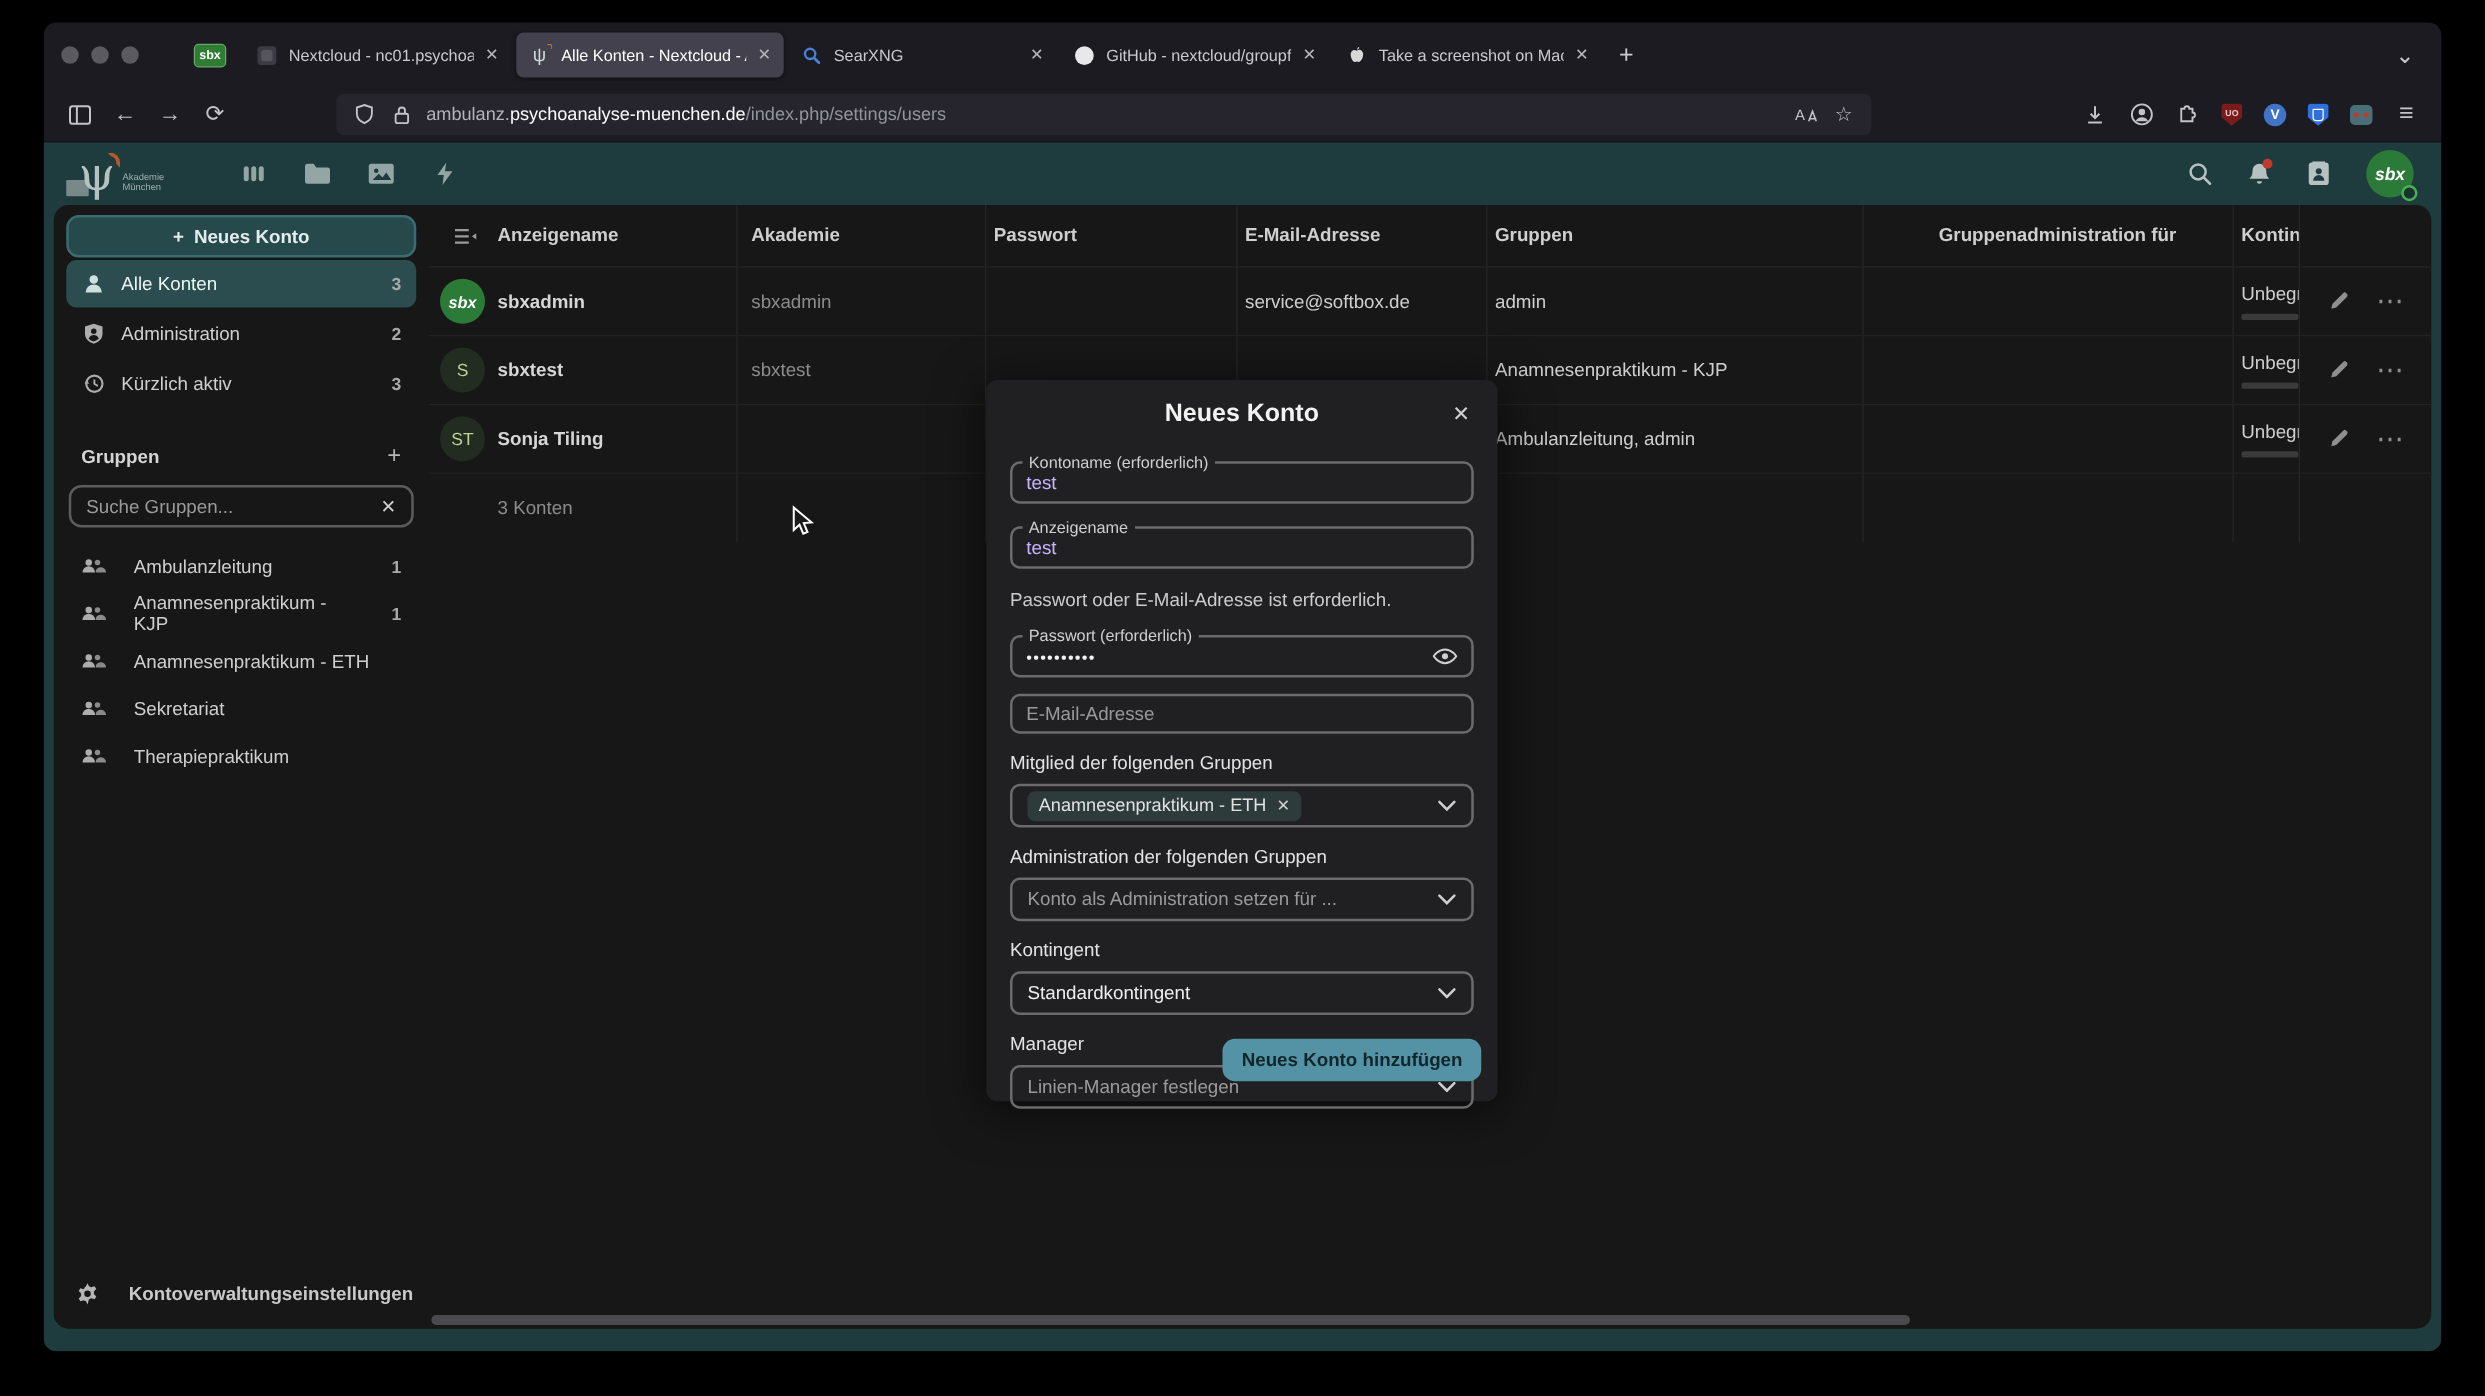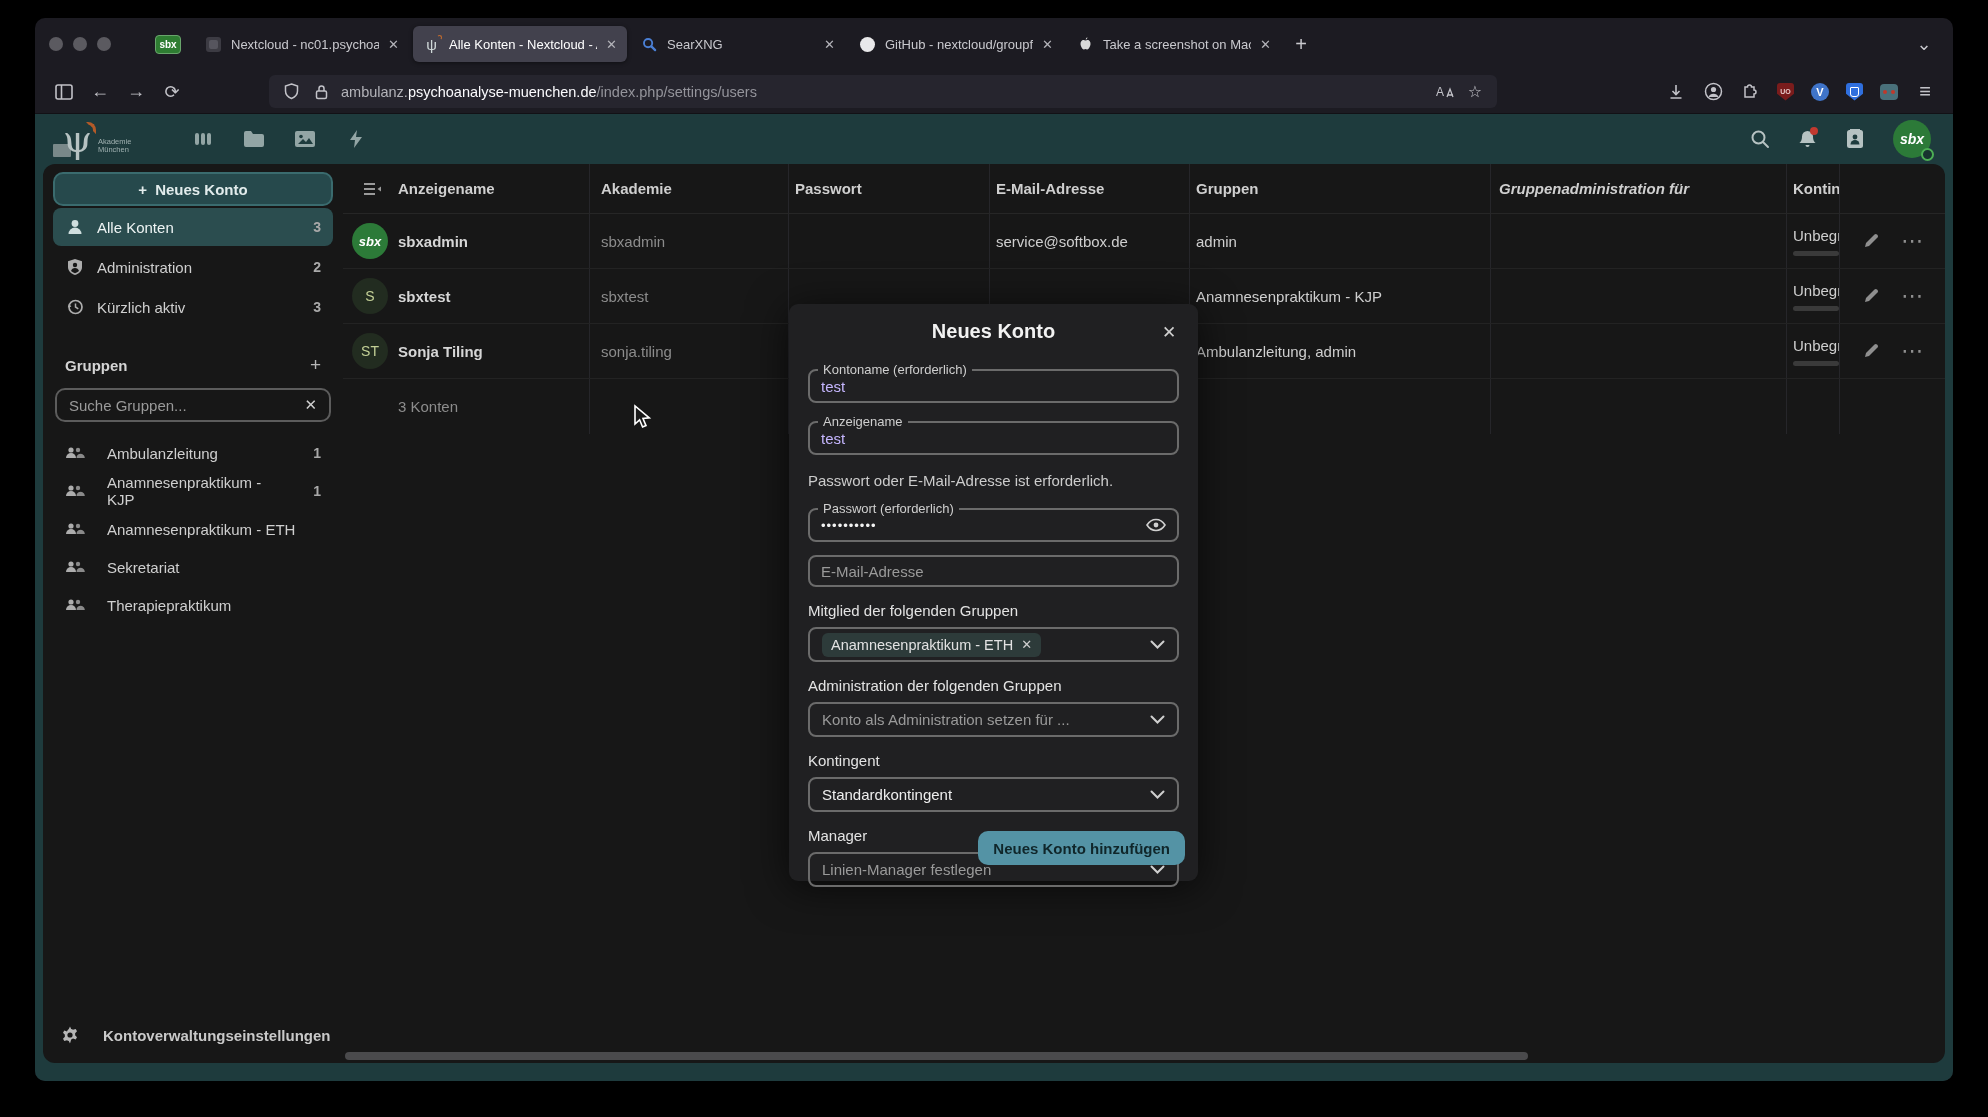--- a/index.html
+++ b/index.html
@@ -122,21 +122,21 @@
   .cell { position:absolute; top:0; height:100%; display:flex; align-items:center;
           white-space:nowrap; overflow:hidden; font-size:15px; color:#cfcfcf; }
   .thead .cell { color:#cfcfcf; font-weight:bold; }
   .c-sort { left:12px; width:34px; justify-content:center; color:#9a9a9a; }
   .c-avatar { left:7px; width:40px; justify-content:center; }
   .c-name { left:55px; width:195px; }
   .c-account { left:258px; width:186px; color:#8c8c8c; }
   .c-password { left:452px; width:193px; }
   .c-email { left:653px; width:192px; }
   .c-groups { left:853px; width:293px; }
-  .c-gadmin { left:1156px; width:284px;font-style:italic; }
+  .c-gadmin { left:1208px; width:284px; }
   .c-quota { left:1450px; width:46px; }
   .c-edit { left:1510px; width:36px; justify-content:center; color:#8f8f8f; }
   .c-more { left:1551px; width:36px; justify-content:center; color:#8f8f8f; font-size:22px; }
   .trow .c-name { font-weight:bold; color:#d6d6d6; }
   .avatar-sm { width:36px; height:36px; border-radius:50%; display:flex; align-items:center;
                justify-content:center; font-size:14px; }
   .avatar-green { background:#2c7a38; color:#fff; font-style:italic; font-weight:bold; font-size:13px; }
   .avatar-dark { background:#222c20; color:#c3d096; }
   .quota-wrap { display:flex; flex-direction:column; gap:7px; }
   .quota-bar { width:46px; height:5px; border-radius:3px; background:#3a3a3a; }
@@ -556,21 +556,20 @@
               </svg>
           </span>
           <span class="cell c-more">⋯</span>
         </div>
 
         <div class="trow">
           <span class="cell c-avatar">
             <span class="avatar-sm avatar-dark">ST</span>
           </span>
           <span class="cell c-name">Sonja Tiling</span>
-          <span class="cell c-account">sonja.tiling</span>
           <span class="cell c-email"></span>
           <span class="cell c-groups">Ambulanzleitung, admin</span>
           <span class="cell c-quota">
             <span class="quota-wrap">
                 <span>Unbegrenzt</span>
                 <span class="quota-bar"></span>
               </span>
           </span>
           <span class="cell c-edit">
             <svg width="16" height="16" viewBox="0 0 16 16">

